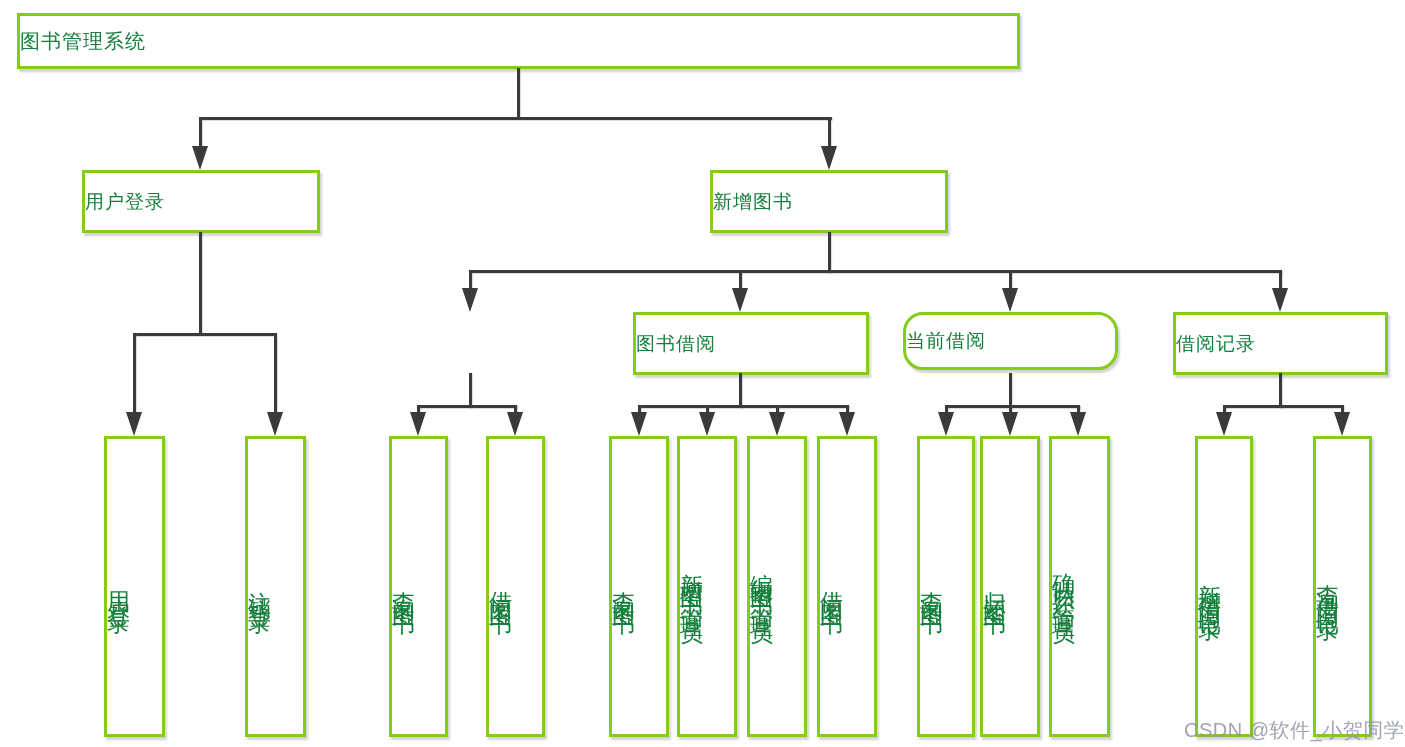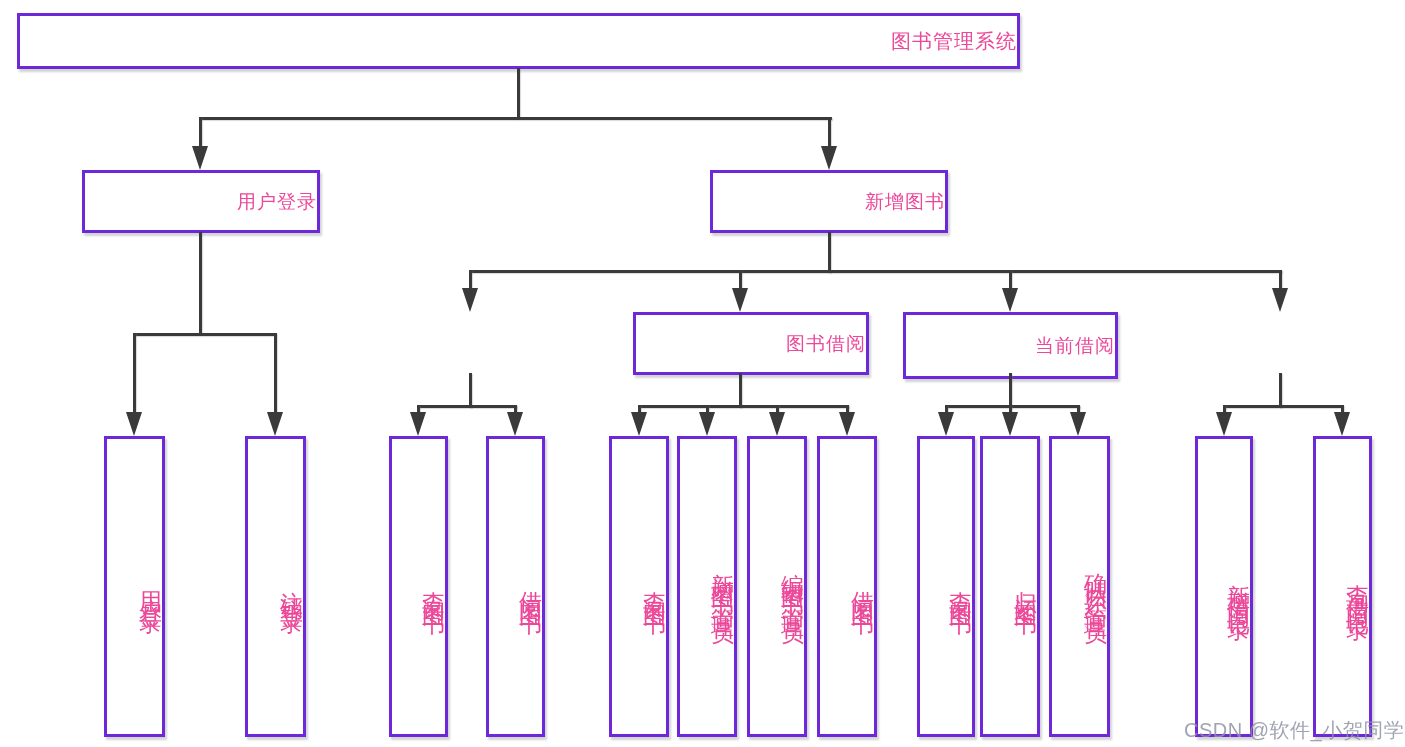--- a/index.html
+++ b/index.html
@@ -8,25 +8,25 @@
     width: 1405px;
     height: 747px;
     background: #ffffff;
     font-family: "Liberation Sans", "DejaVu Sans", sans-serif;
     overflow: hidden;
   }
   .box {
     position: absolute;
     box-sizing: border-box;
     background: #ffffff;
-    border: 3px solid #6d28d9;
+    border: 3px solid #84cc16;
     display: flex;
     align-items: center;
-    justify-content: flex-end;
-    color: #ec4899;
+    justify-content: flex-start;
+    color: #15803d;
     box-shadow: 2px 3px 2px rgba(128,128,128,0.35);
   }
   .box-h { font-size: 19px; letter-spacing: 1px; }
   .box-root { font-size: 20px; }
   .box-v span {
     writing-mode: vertical-rl;
     font-size: 23px;
     letter-spacing: 7px;
     line-height: 1;
     white-space: nowrap;
@@ -67,22 +67,25 @@
   <div class="box box-h" style="left:82px; top:170px; width:238px; height:63px;">
     <span>用户登录</span>
   </div>
   <div class="box box-h" style="left:710px; top:170px; width:238px; height:63px;">
     <span>新增图书</span>
   </div>
 
   <div class="box box-h" style="left:633px; top:312px; width:236px; height:63px;">
     <span>图书借阅</span>
   </div>
-  <div class="box box-h" style="left:903px; top:312px; width:215px; height:67px;">
+  <div class="box box-h" style="left:903px; top:312px; width:215px; height:58px;border-radius:20px;">
     <span>当前借阅</span>
+  </div>
+  <div class="box box-h" style="left:1173px; top:312px; width:215px; height:63px;">
+    <span>借阅记录</span>
   </div>
 
   <div class="box box-v" style="left:104px; top:436px; width:61px; height:301px;">
     <span>用户登录</span>
   </div>
   <div class="box box-v" style="left:245px; top:436px; width:61px; height:301px;">
     <span>注销登录</span>
   </div>
 
   <div class="box box-v" style="left:389px; top:436px; width:59px; height:301px;">

